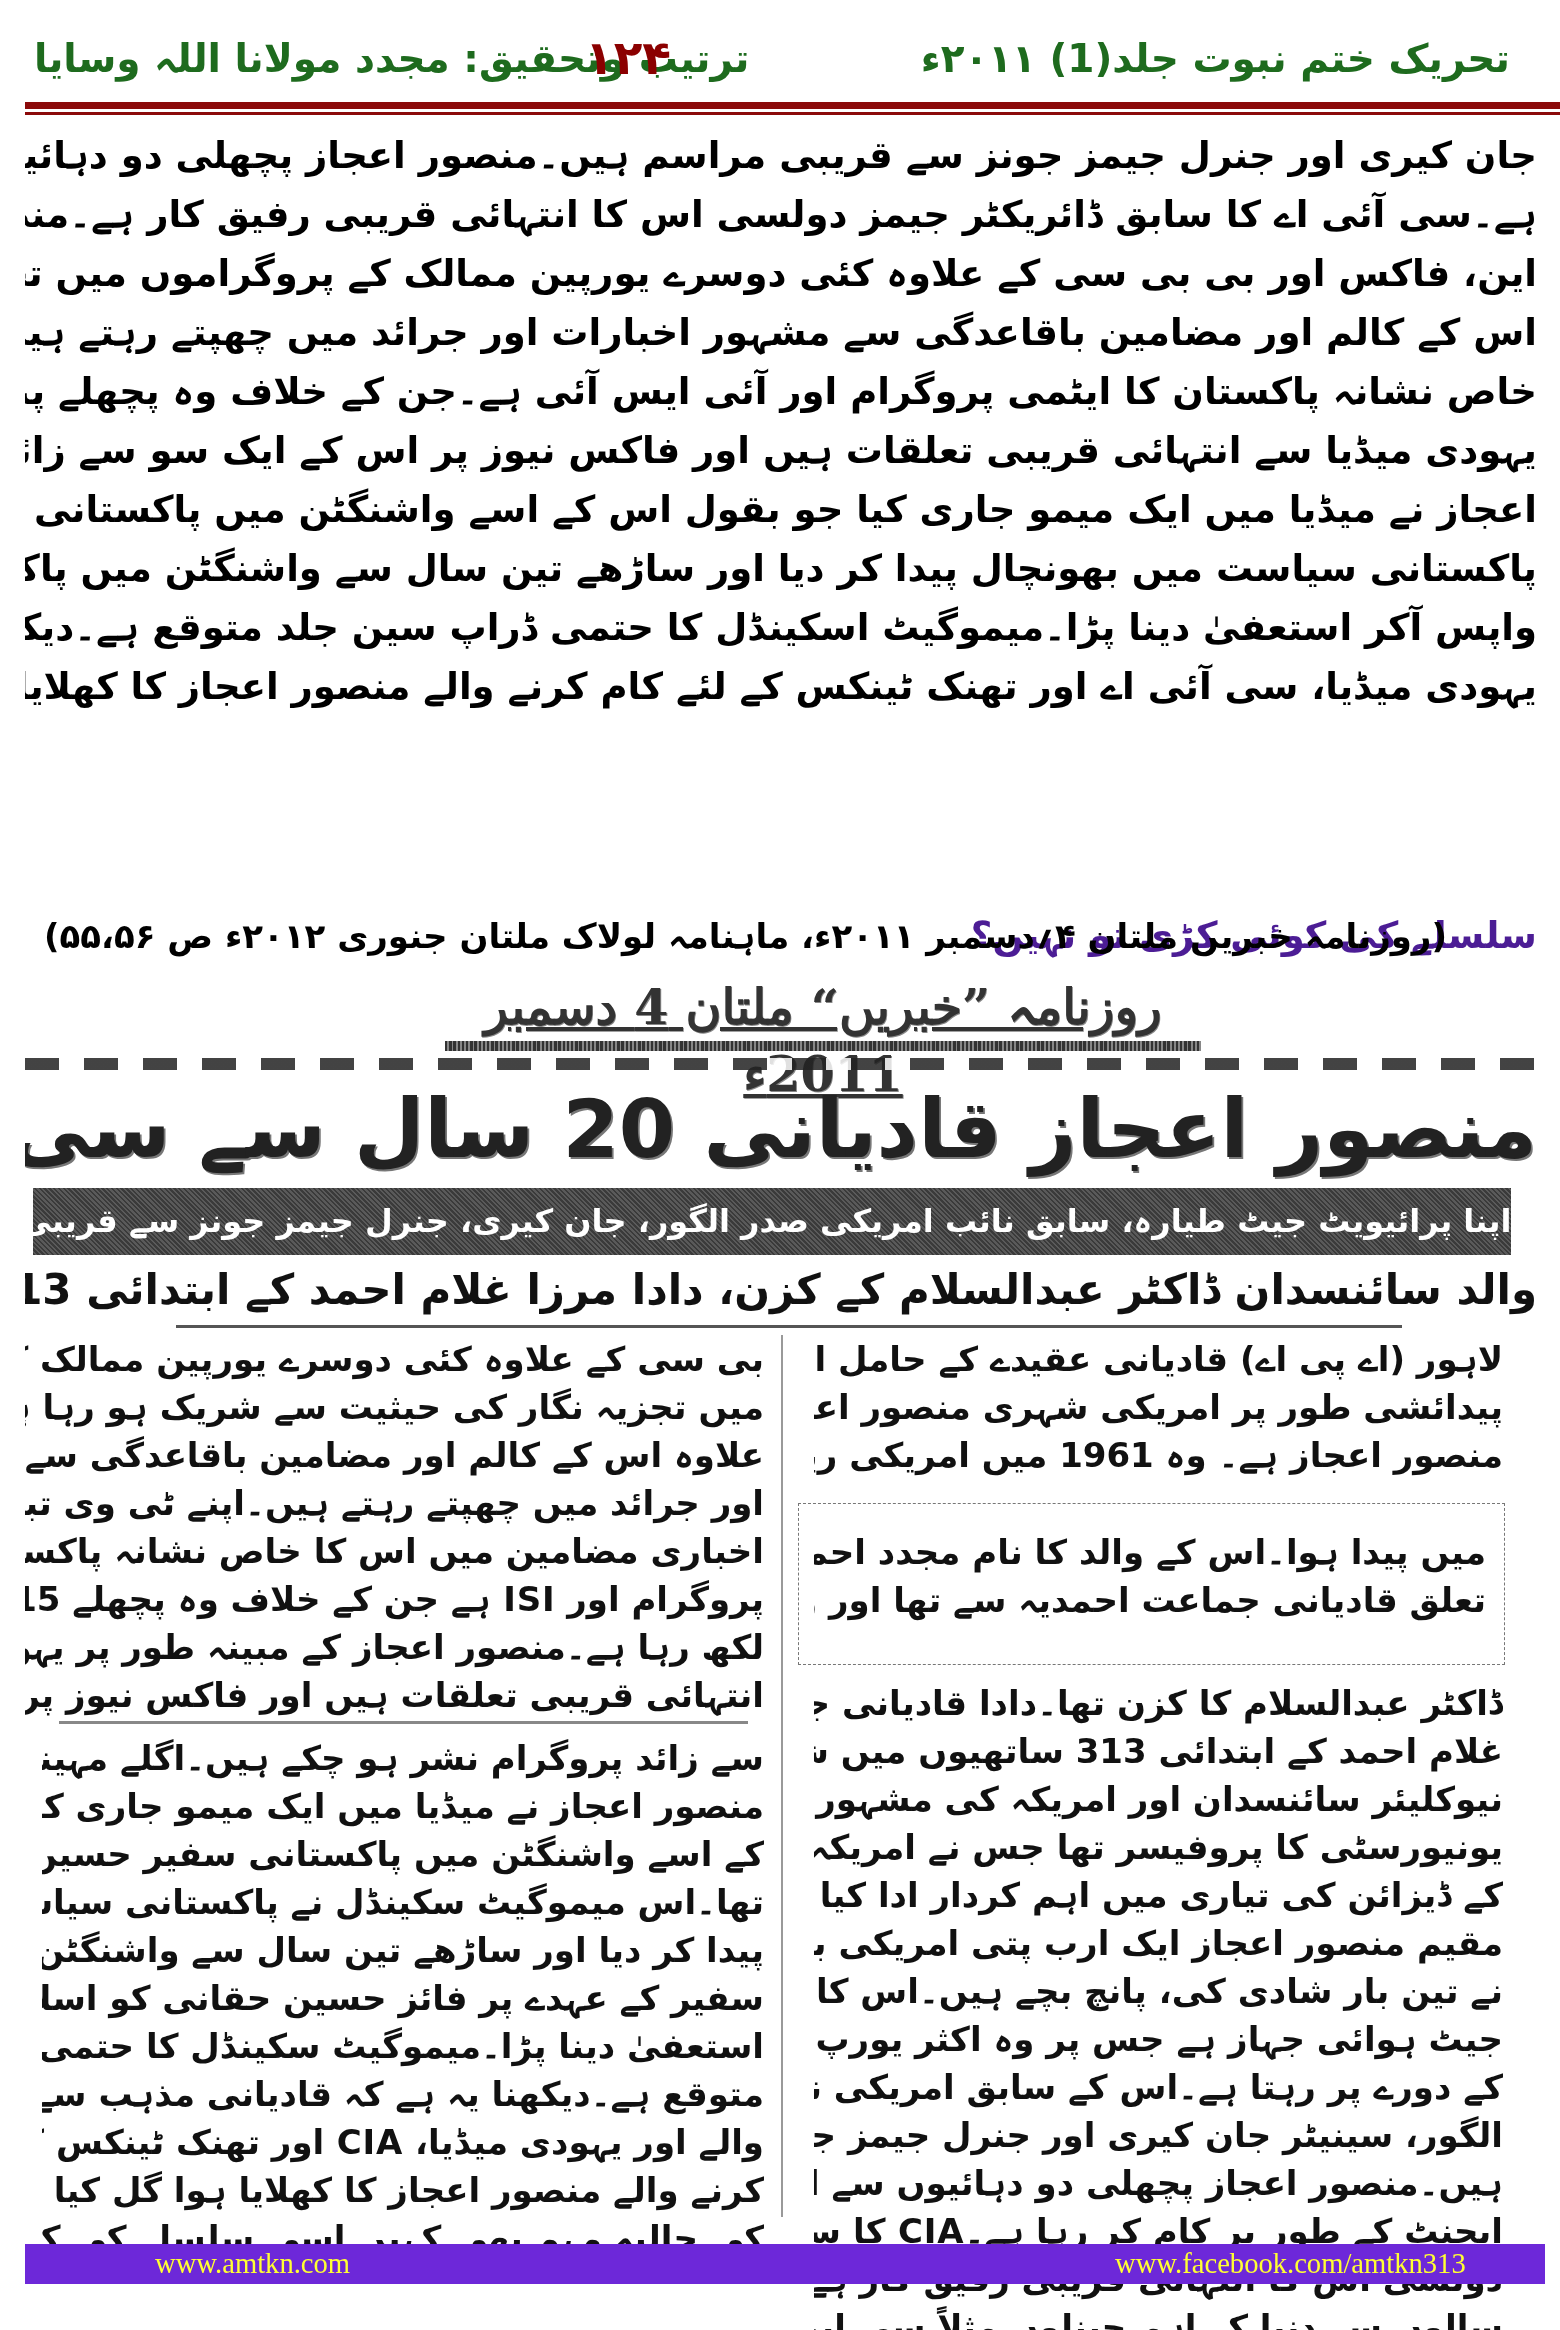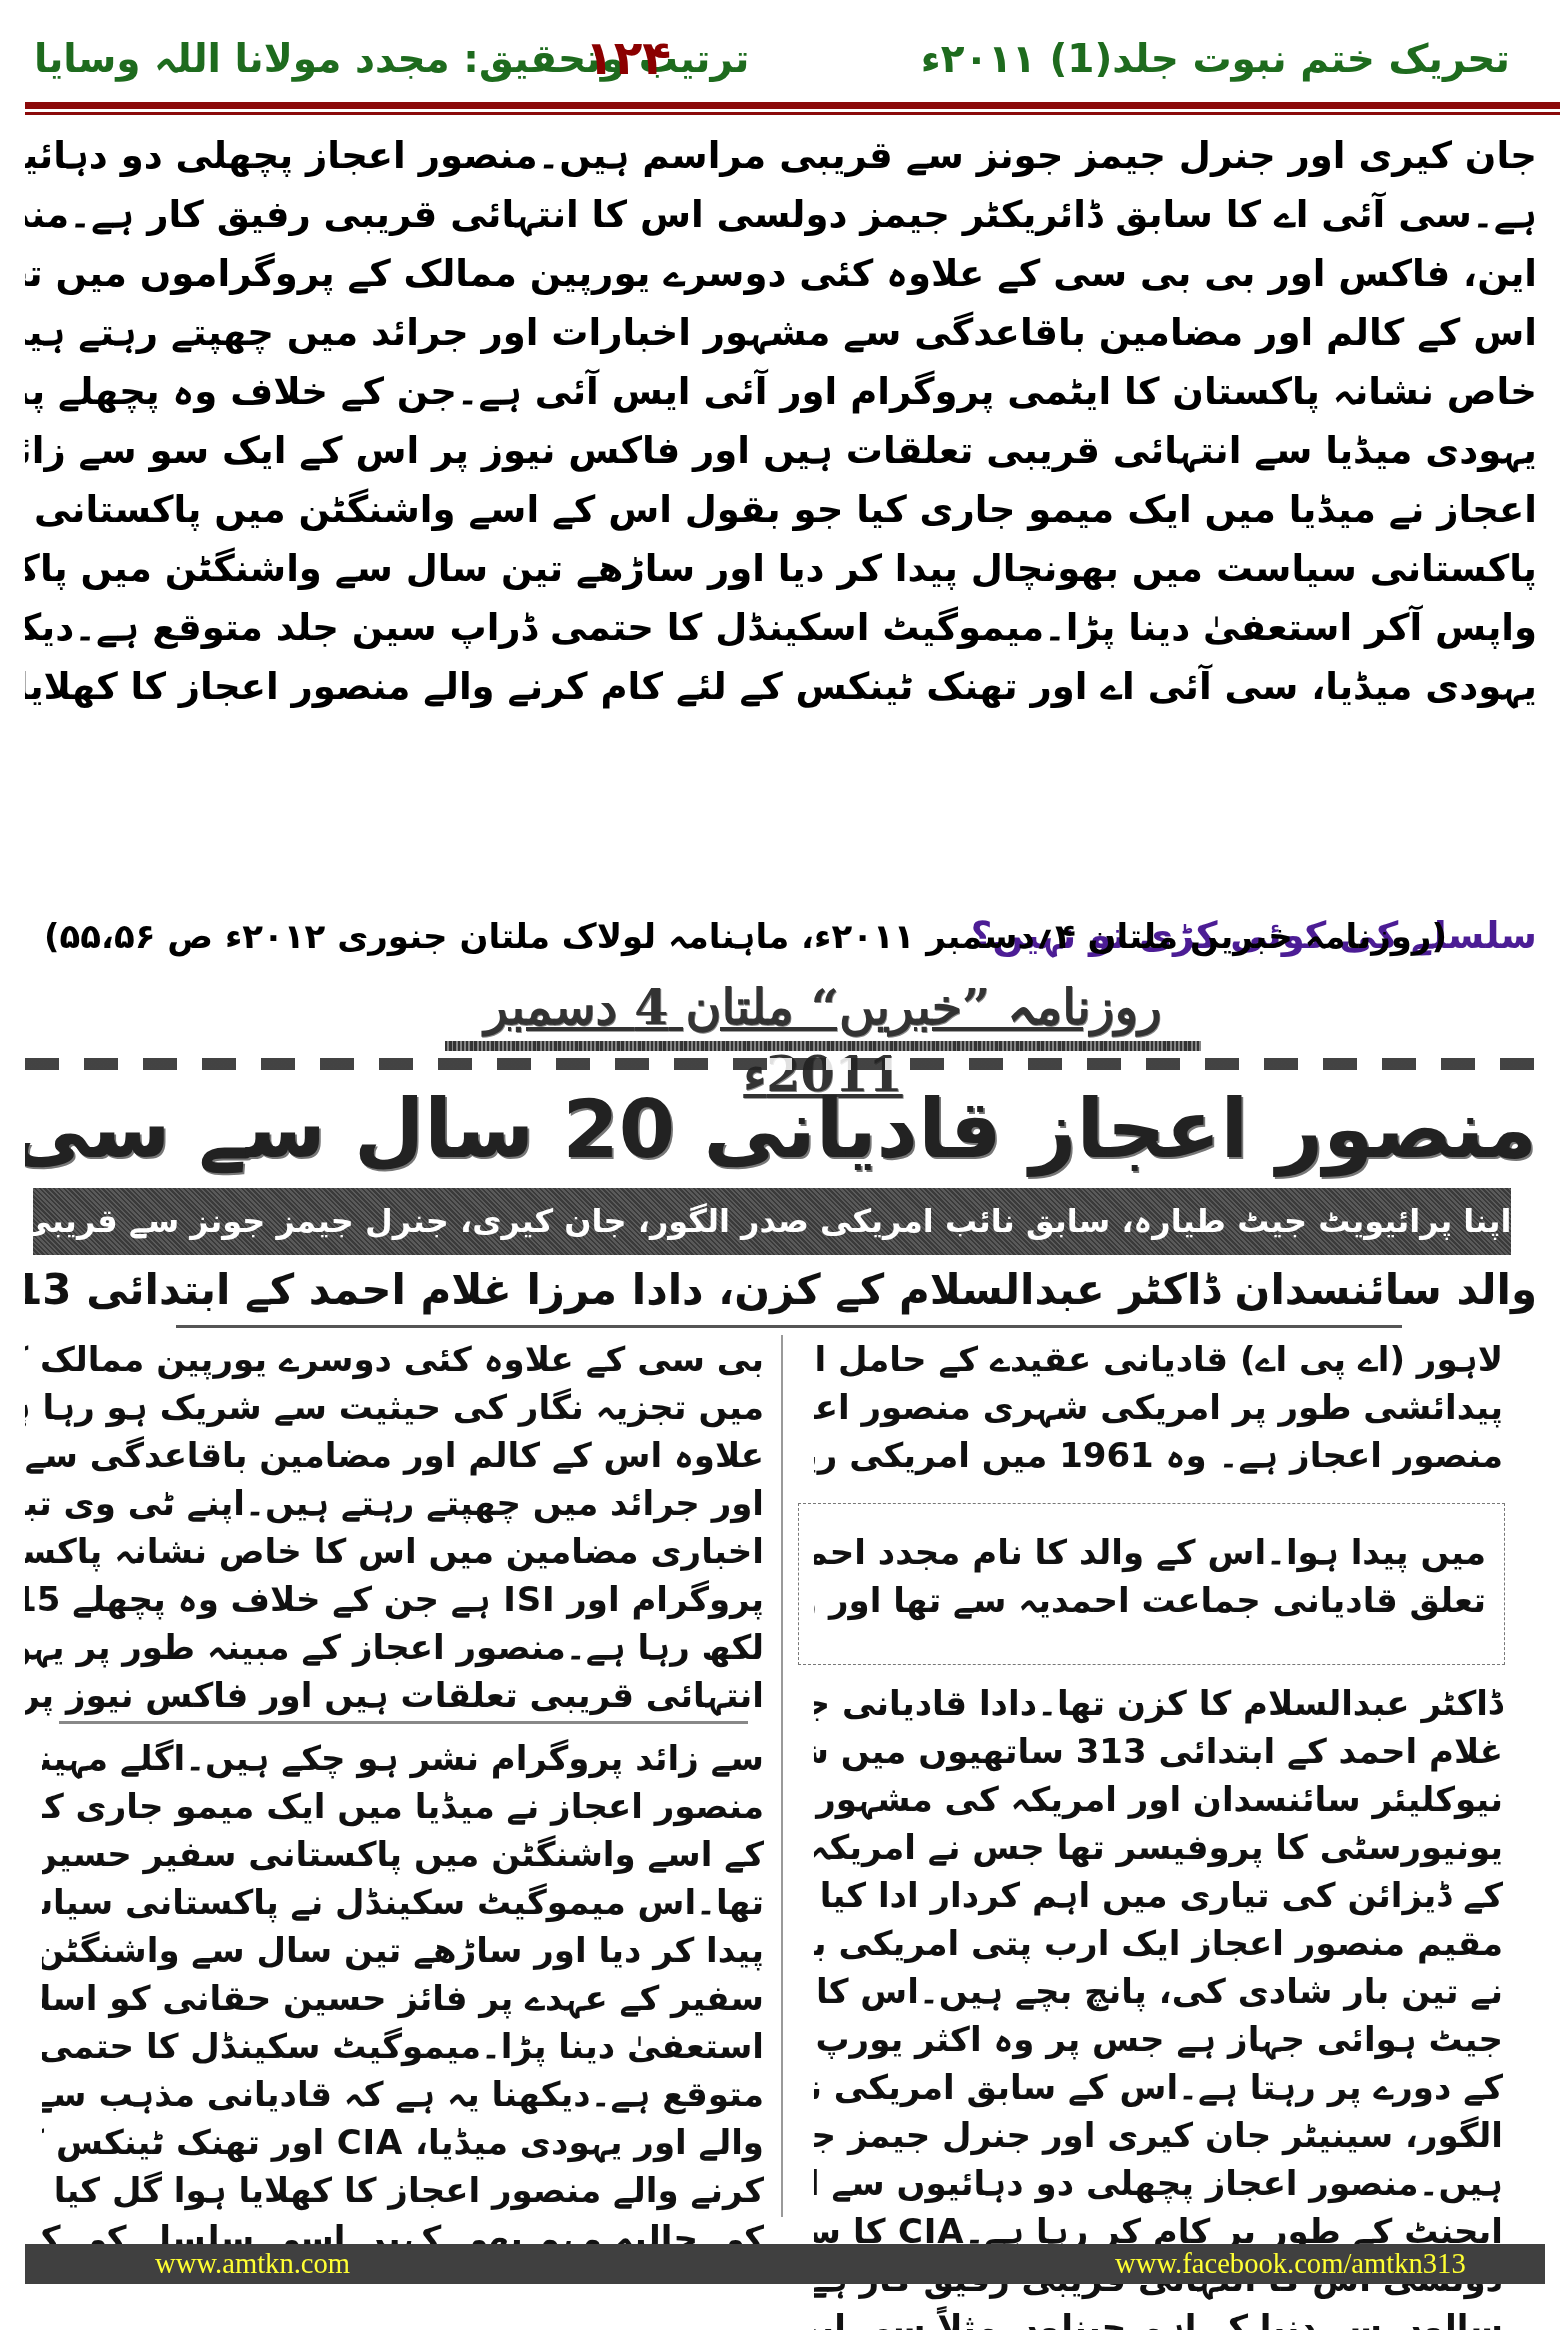--- a/index.html
+++ b/index.html
@@ -25,21 +25,21 @@
   .clip-rule2 { position:absolute; left:151px; width:1226px; top:351px; height:3.4px; background:#555; }
   .col { position:absolute; direction:rtl; font-size:34px; color:#111; white-space:nowrap; font-weight:bold; }
   .col .cl { height:48px; line-height:48px; overflow:hidden; text-align:justify; text-align-last:justify; letter-spacing:0.8px; }
   .col-right { left:789px; width:689px; top:361px; }
   .col-left-top { left:0; width:739px; top:361px; }
   .col-left-bottom { left:17px; width:722px; top:760px; }
   .box { position:absolute; border:1.7px dashed #777; }
   .box1 { left:773px; top:529px; width:705px; height:160px; }
   .vdiv { position:absolute; left:756px; top:361px; width:1.7px; height:882px; background:#999; }
   .hdiv-left { position:absolute; left:34px; top:747px; width:689px; height:2.5px; background:#888; }
-  .footer { position:absolute; left:25px; top:2244px; width:1520px; height:40px; background:#404040; }
+  .footer { position:absolute; left:25px; top:2244px; width:1520px; height:40px; background:#6d28d9; }
   .footer a, .footer span { position:absolute; top:0; line-height:40px; font-size:28.6px; font-family:"Liberation Serif", serif; text-decoration:none; }
   .f1 { left:130px; color:#ffff33; }
   .f2 { left:516px; color:#ffffff; }
   .f3 { left:1090px; color:#ffff33; }
 </style>
 </head>
 <body>
 
 <div class="hdr hdr-left">ترتیب وتحقیق: مجدد مولانا اللہ وسایا</div>
 <div class="pagenum">۱۲۴</div>

